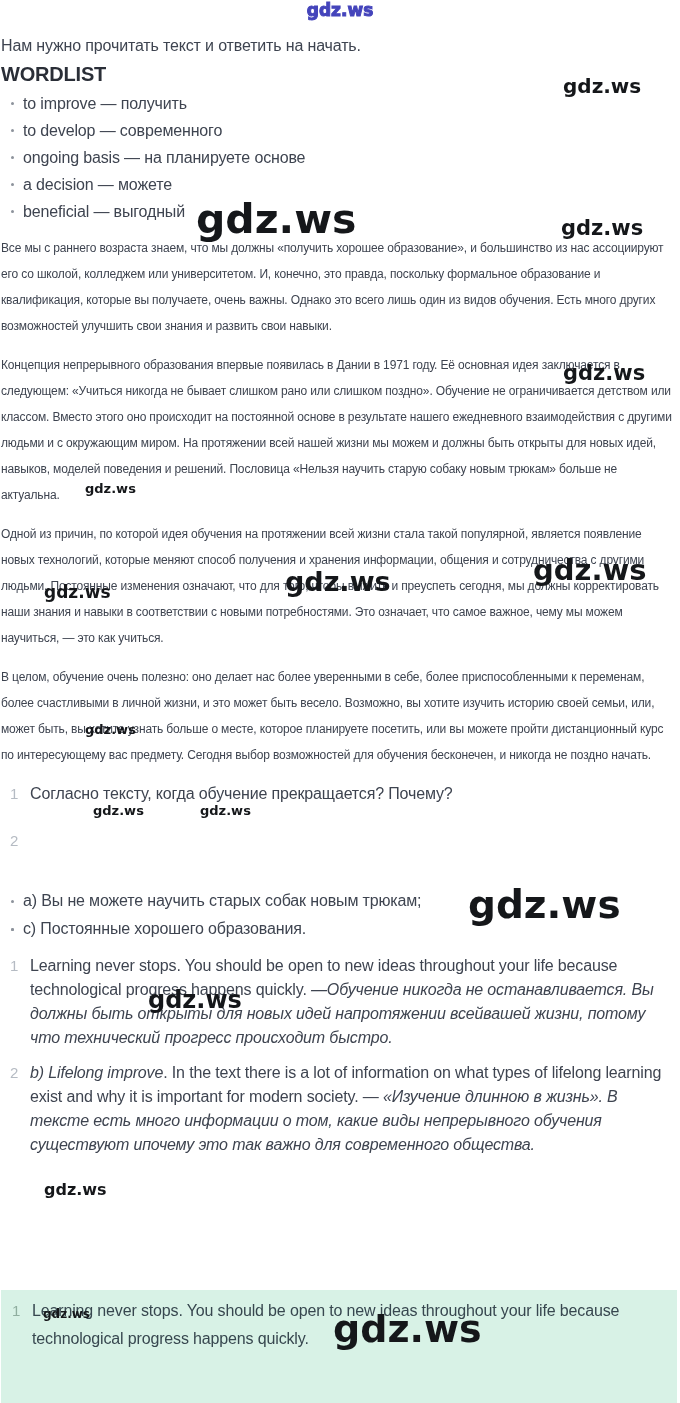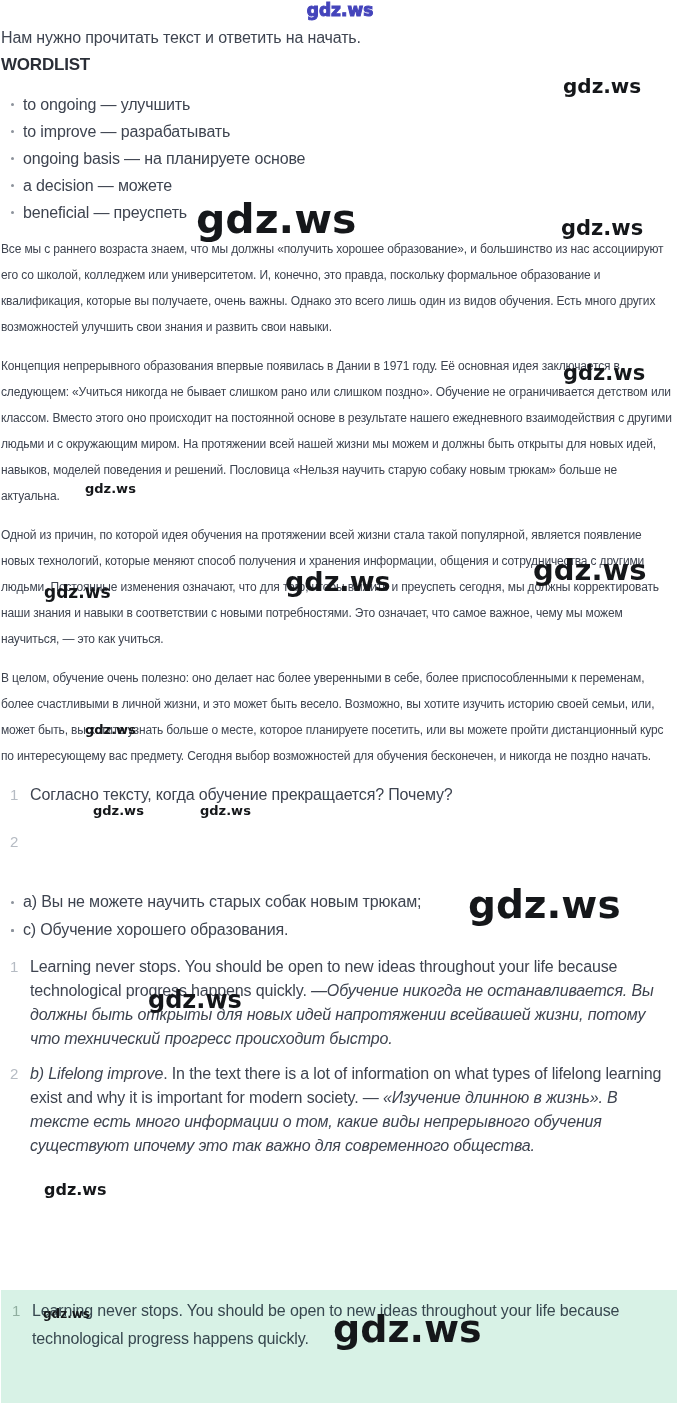--- a/index.html
+++ b/index.html
@@ -8,26 +8,26 @@
     font-family:"Liberation Sans","DejaVu Sans",sans-serif;
     color:#3e4450;
     position:relative;
     height:1403px;
     overflow:hidden;
   }
   .page {
     position:relative;
     width:680px; height:1403px;
     display:flex; flex-direction:column;
-    padding:26px 3px 0 1px;
+    padding:34px 3px 0 1px;
   }
   .intro { font-size:16px; line-height:24px; letter-spacing:-0.15px; margin-bottom:5px; }
   .wordlist-title {
-    font-size:17px; font-weight:700; color:#2a2e37;
-    letter-spacing:-0.2px; margin-bottom:16px;
+    font-size:20px; font-weight:700; color:#2a2e37;
+    letter-spacing:-0.2px; margin-bottom:4px;
   }
   ul.dotlist { list-style:none; margin-bottom:10px; }
   ul.dotlist li {
     position:relative; padding-left:22px;
     font-size:16px; line-height:27px; letter-spacing:-0.15px;
   }
   .dot {
     position:absolute; left:10px; top:12px;
     width:3px; height:3px; border-radius:50%;
     background:#8d939c; display:block;
@@ -96,45 +96,45 @@
   <span class="wm" style="left:148px;top:988px;font-size:24px;font-weight:600;">gdz.ws</span>
   <span class="wm" style="left:44px;top:1182px;font-size:16px;font-weight:700;">gdz.ws</span>
   <span class="wm" style="left:43px;top:1308px;font-size:12px;font-weight:700;">gdz.ws</span>
   <span class="wm" style="left:333px;top:1310px;font-size:38px;font-weight:600;">gdz.ws</span>
 
   <p class="intro">Нам нужно прочитать текст и ответить на начать.</p>
 
   <div class="wordlist-title">WORDLIST</div>
 
   <ul class="dotlist">
-    <li><span class="dot"></span><span>to ongoing — улучшить</span></li>
-    <li><span class="dot"></span><span>to improve — разрабатывать</span></li>
+    <li><span class="dot"></span><span>to improve — получить</span></li>
+    <li><span class="dot"></span><span>to develop — современного</span></li>
     <li><span class="dot"></span><span>ongoing basis — на планируете основе</span></li>
     <li><span class="dot"></span><span>a decision — можете</span></li>
-    <li><span class="dot"></span><span>beneficial — преуспеть</span></li>
+    <li><span class="dot"></span><span>beneficial — выгодный</span></li>
   </ul>
 
   <p class="body">Все мы с раннего возраста знаем, что мы должны «получить хорошее образование», и большинство из нас ассоциируют его со школой, колледжем или университетом. И, конечно, это правда, поскольку формальное образование и квалификация, которые вы получаете, очень важны. Однако это всего лишь один из видов обучения. Есть много других возможностей улучшить свои знания и развить свои навыки.</p>
   <p class="body">Концепция непрерывного образования впервые появилась в Дании в 1971 году. Её основная идея заключается в следующем: «Учиться никогда не бывает слишком рано или слишком поздно». Обучение не ограничивается детством или классом. Вместо этого оно происходит на постоянной основе в результате нашего ежедневного взаимодействия с другими людьми и с окружающим миром. На протяжении всей нашей жизни мы можем и должны быть открыты для новых идей, навыков, моделей поведения и решений. Пословица «Нельзя научить старую собаку новым трюкам» больше не актуальна.</p>
   <p class="body">Одной из причин, по которой идея обучения на протяжении всей жизни стала такой популярной, является появление новых технологий, которые меняют способ получения и хранения информации, общения и сотрудничества с другими людьми. Постоянные изменения означают, что для того, чтобы выжить и преуспеть сегодня, мы должны корректировать наши знания и навыки в соответствии с новыми потребностями. Это означает, что самое важное, чему мы можем научиться, — это как учиться.</p>
   <p class="body">В целом, обучение очень полезно: оно делает нас более уверенными в себе, более приспособленными к переменам, более счастливыми в личной жизни, и это может быть весело. Возможно, вы хотите изучить историю своей семьи, или, может быть, вы хотите узнать больше о месте, которое планируете посетить, или вы можете пройти дистанционный курс по интересующему вас предмету. Сегодня выбор возможностей для обучения бесконечен, и никогда не поздно начать.</p>
 
   <div class="qitem q1">
     <span class="num">1</span>
     <span>Согласно тексту, когда обучение прекращается? Почему?</span>
   </div>
 
   <div class="qitem q2">
     <span class="num">2</span>
   </div>
 
   <ul class="dotlist options">
     <li><span class="dot"></span><span>a) Вы не можете научить старых собак новым трюкам;</span></li>
     <li><span class="dot"></span></li>
-    <li><span class="dot"></span><span>c) Обучение хорошего образования.</span></li>
+    <li><span class="dot"></span><span>c) Постоянные хорошего образования.</span></li>
   </ul>
 
   <div class="answer">
     <span class="num">1</span>
     <span>Learning never stops. You should be open to new ideas throughout your life because technological progress happens quickly. </span><em>—Обучение никогда не останавливается. Вы должны быть открыты для новых идей напротяжении всейвашей жизни, потому что технический прогресс происходит быстро.</em>
   </div>
 
   <div class="answer">
     <span class="num">2</span>
     <em>b) Lifelong improve</em><span>. In the text there is a lot of information on what types of lifelong learning exist and why it is important for modern society. — </span><em>«Изучение длинною в жизнь». В тексте есть много информации о том, какие виды непрерывного обучения существуют ипочему это так важно для современного общества.</em>

